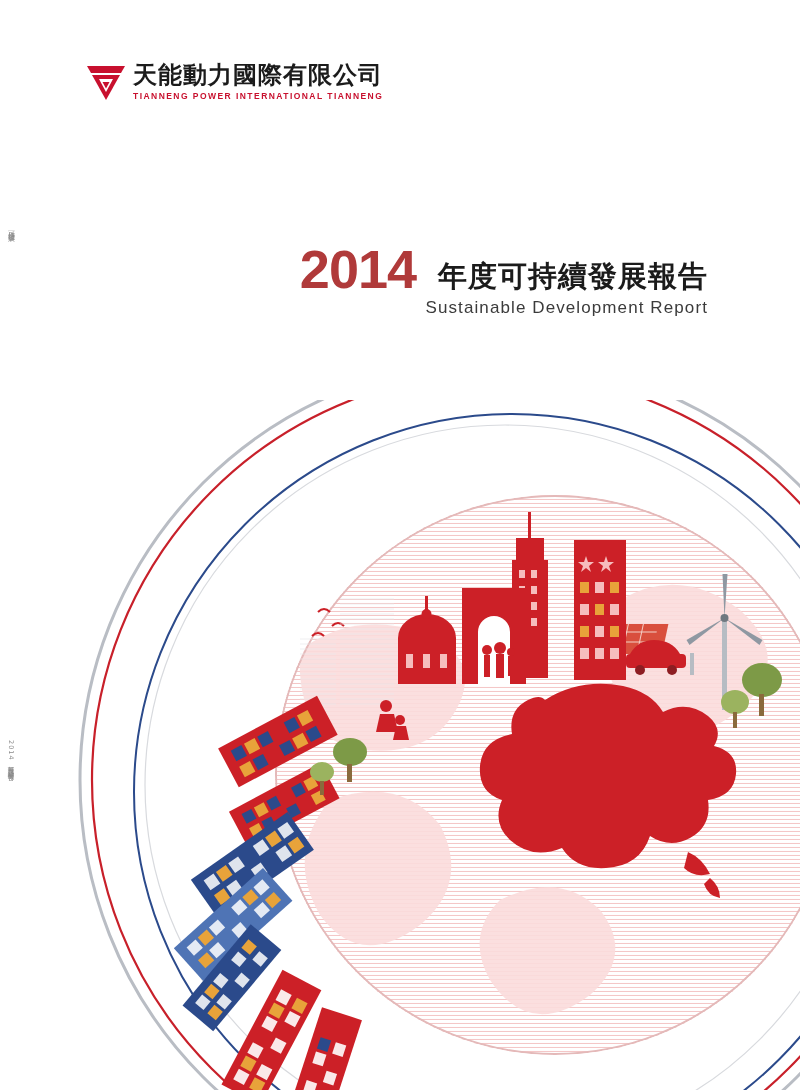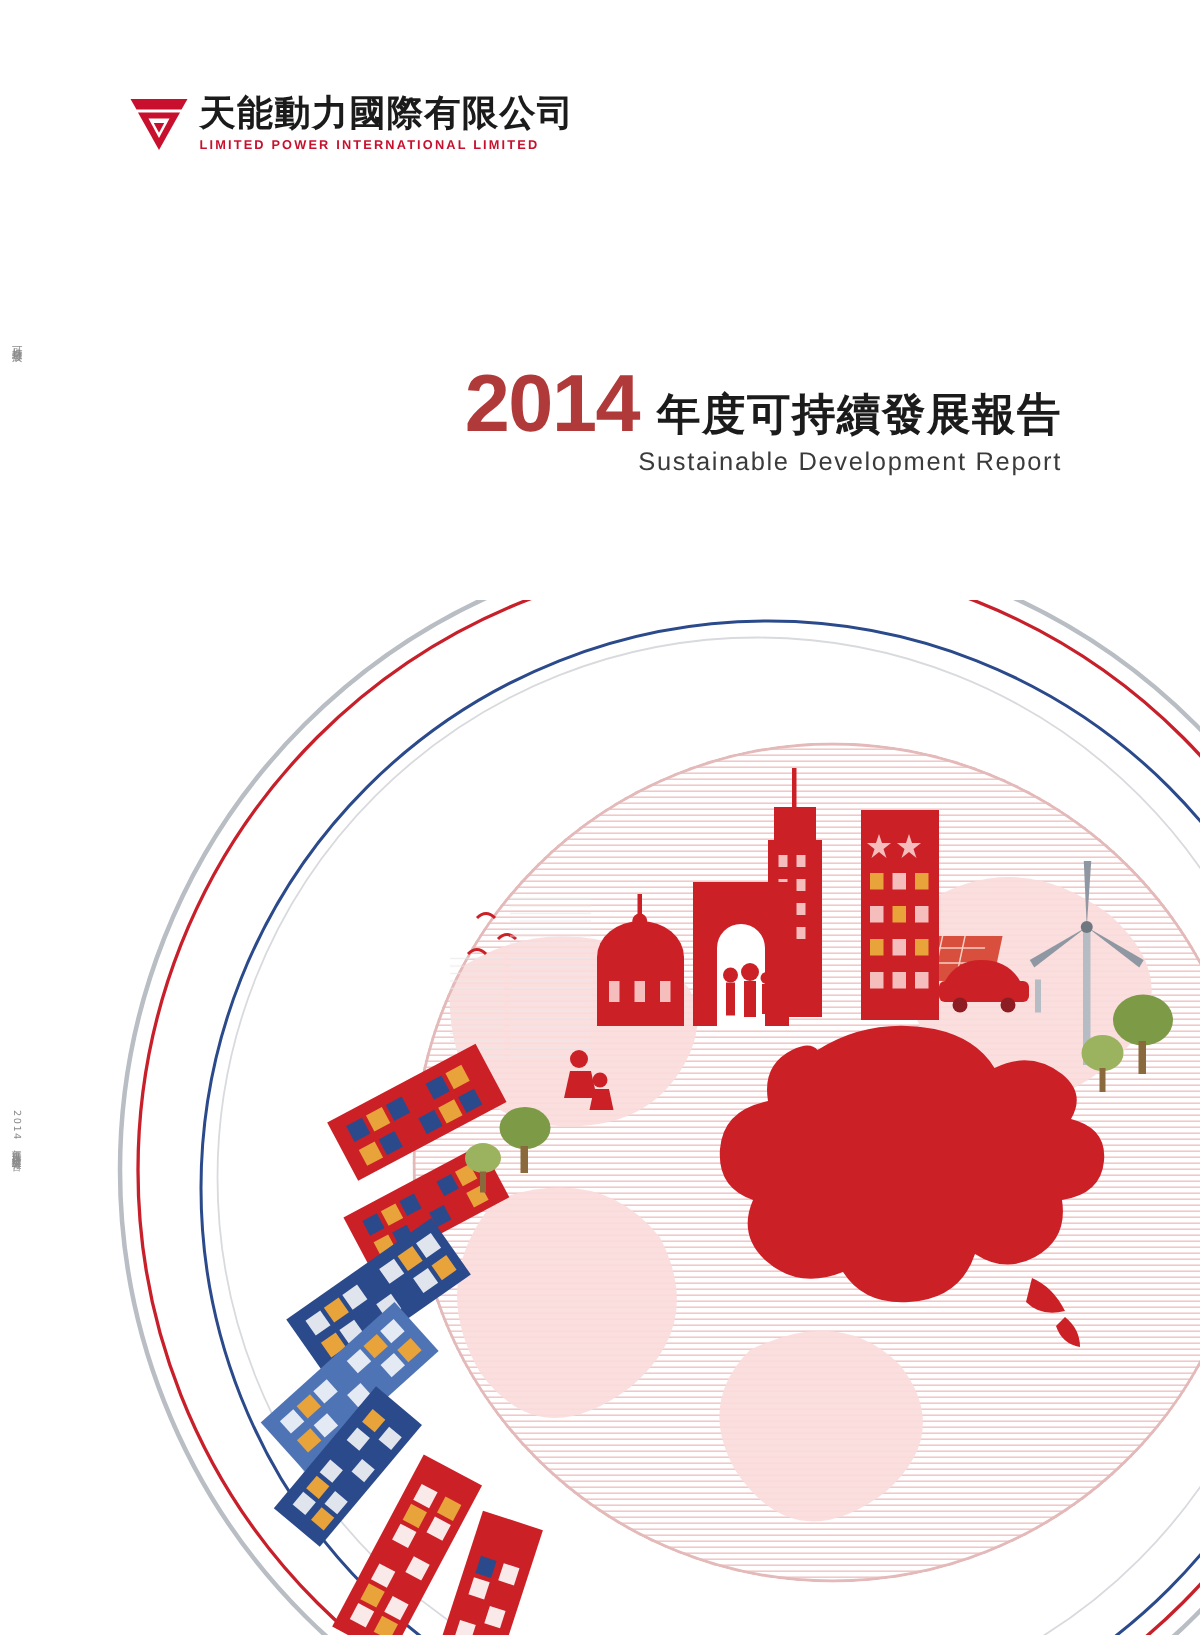--- a/index.html
+++ b/index.html
@@ -84,21 +84,21 @@
     line-height: 50px;
     letter-spacing: -1px;
   }
   .title-cn {
     font-family: "DejaVu Sans", sans-serif;
     font-size: 29px;
     font-weight: bold;
     color: #1b1b1b;
     line-height: 32px;
     letter-spacing: 1px;
-    margin-left: 12px;
+    margin-left: 22px;
     padding-bottom: 2px;
   }
   .title-en {
     font-family: "Liberation Sans", sans-serif;
     font-size: 17px;
     color: #3b3b3b;
     letter-spacing: 1.1px;
     margin-top: 4px;
     text-align: right;
   }
@@ -138,21 +138,21 @@
     <div class="logo-mark">
       <svg width="42" height="40" viewBox="0 0 42 40" xmlns="http://www.w3.org/2000/svg">
         <path d="M2 4 L40 4 L36 11 L6 11 Z" fill="#c8102e"></path>
         <path d="M7 13 L35 13 L21 38 Z" fill="#c8102e"></path>
         <path d="M14 17 L28 17 L21 30 Z" fill="#ffffff"></path>
         <path d="M17.5 20 L24.5 20 L21 26.5 Z" fill="#c8102e"></path>
       </svg>
     </div>
     <div class="logo-text">
       <div class="logo-cn">天能動力國際有限公司</div>
-      <div class="logo-en">LIMITED POWER INTERNATIONAL LIMITED</div>
+      <div class="logo-en">TIANNENG POWER INTERNATIONAL TIANNENG</div>
     </div>
   </div>
 
   <div class="title-block">
     <div class="title-row">
       <div class="title-year">2014</div>
       <div class="title-cn">年度可持續發展報告</div>
     </div>
     <div class="title-en">Sustainable Development Report</div>
   </div>

